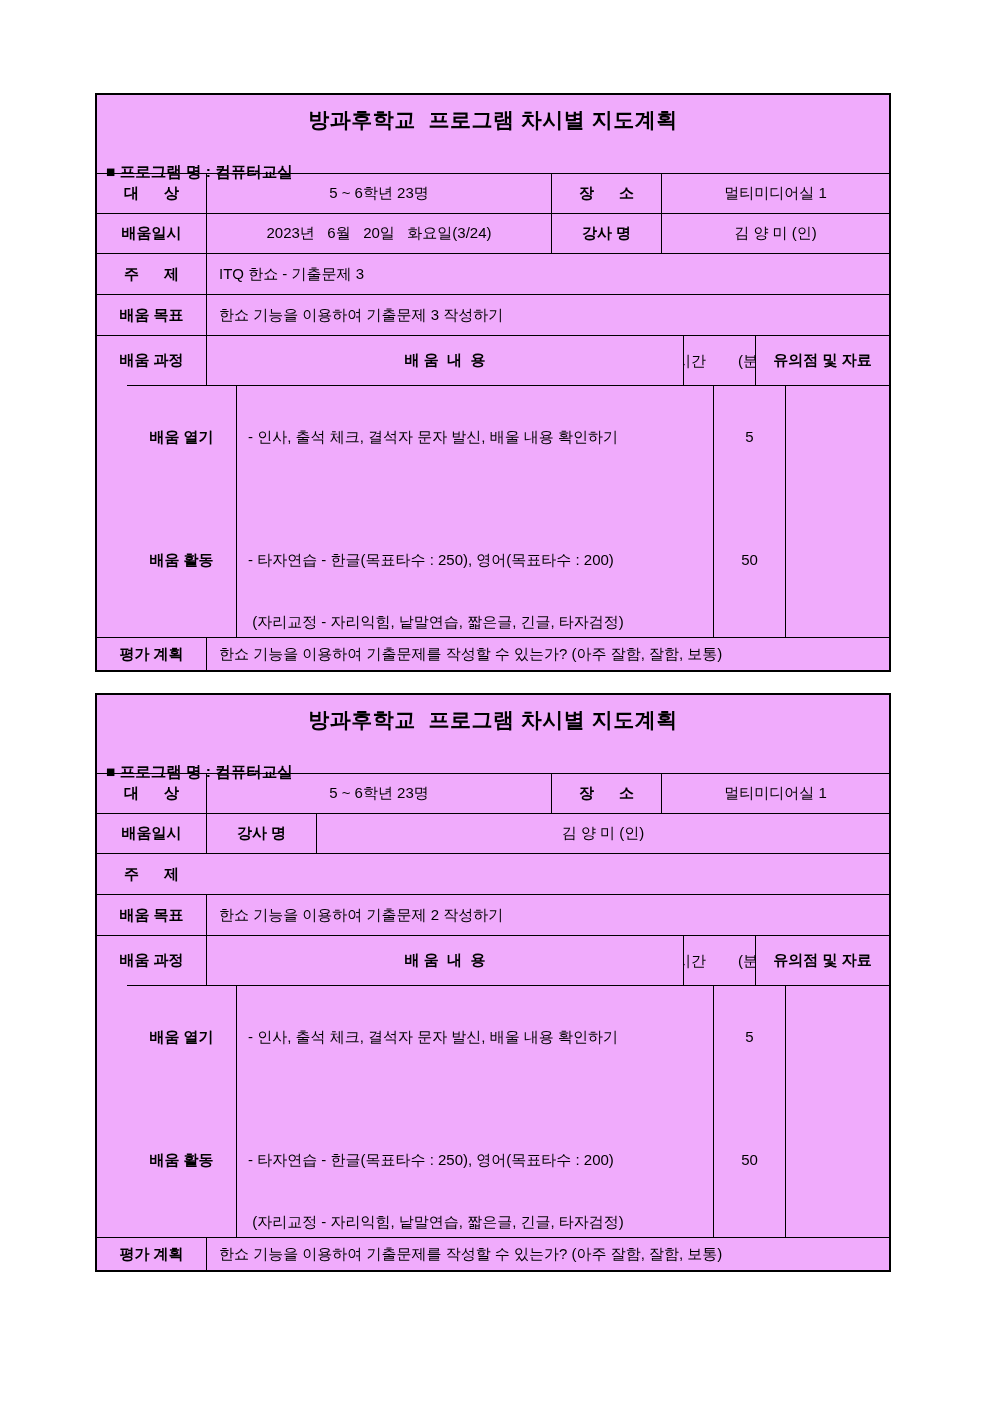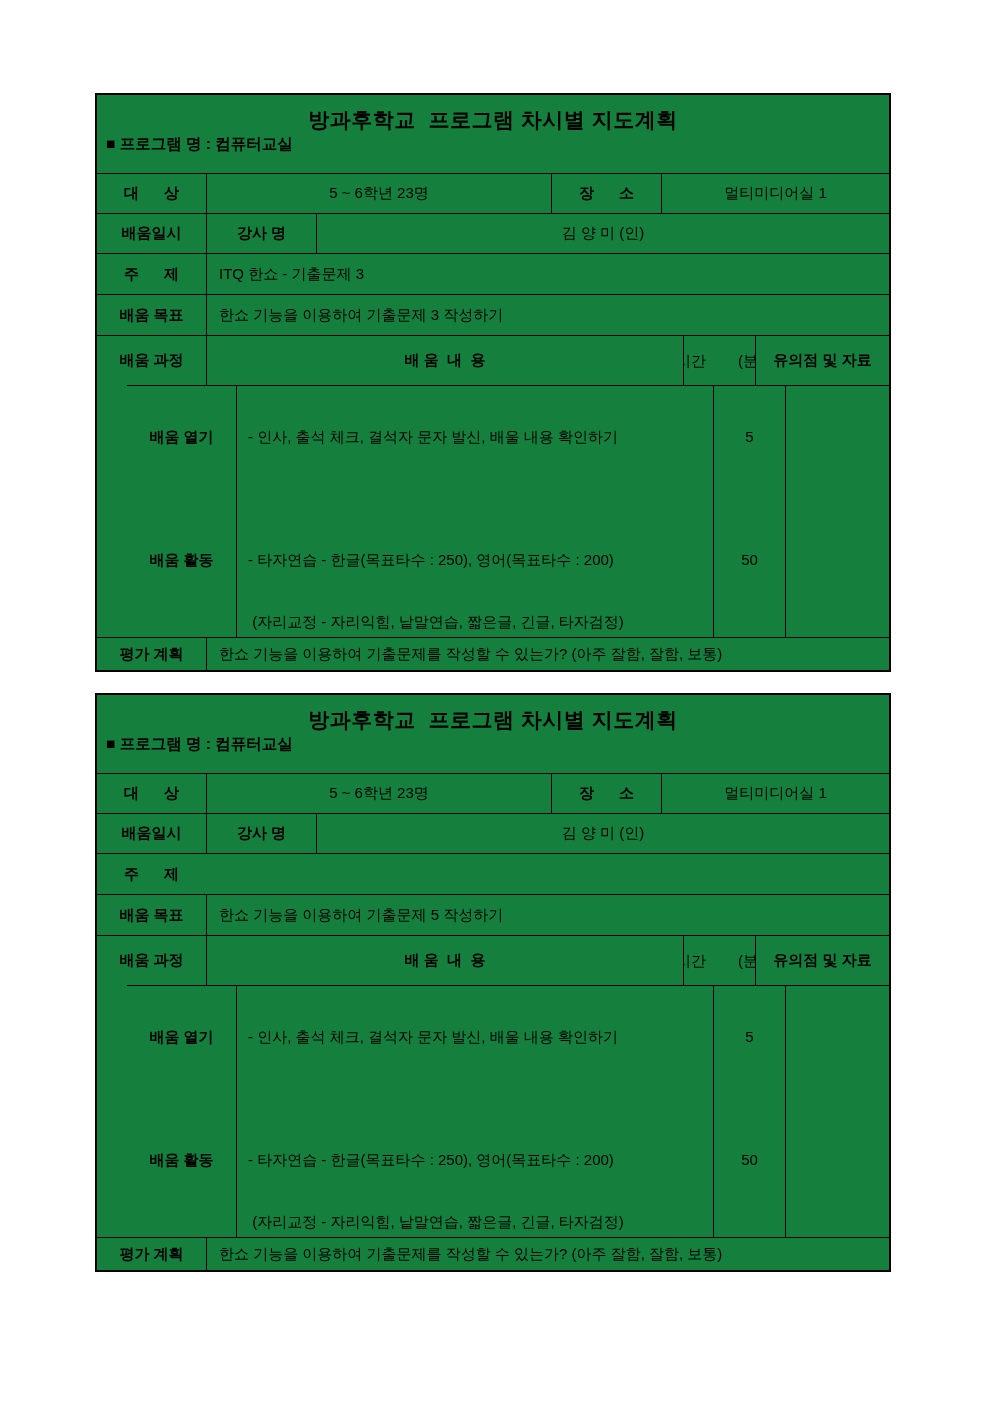--- a/index.html
+++ b/index.html
@@ -2,33 +2,33 @@
 <html><head>
 <meta charset="utf-8">
 <style>
   html, body { margin:0; padding:0; }
   body {
     width:992px; height:1403px; background:#ffffff; position:relative;
     font-family:"Liberation Sans", sans-serif; color:#000000;
   }
   .sheet {
     position:absolute; left:95px; width:796px;
-    border:2px solid #000; box-sizing:border-box; background:#15803d;
+    border:2px solid #000; box-sizing:border-box; background:#f0abfc;
   }
   #sheet1 { top:93px; }
   #sheet2 { top:693px; }
 
   .head { height:78px; position:relative; }
   .title {
     text-align:center; font-weight:bold; font-size:21px;
     padding-top:11px; white-space:pre; letter-spacing:0.5px;
   }
   .program {
     font-weight:bold; font-size:15.5px; padding-left:9px;
-    margin-top:0; white-space:pre;
+    margin-top:28px; white-space:pre;
   }
 
   .row { display:flex; border-top:1px solid #000; box-sizing:border-box; font-size:15px; }
   .cell { box-sizing:border-box; white-space:pre; overflow:hidden; }
   .cell + .cell { border-left:1px solid #000; }
 
   .label { font-weight:bold; display:flex; align-items:center; justify-content:center; text-align:center; }
   .vcenter { display:flex; align-items:center; justify-content:center; }
   .vleft { display:flex; align-items:center; padding-left:12px; }
 
@@ -62,20 +62,21 @@
 
   <div class="row r40">
     <div class="cell w1 label">대      상</div>
     <div class="cell w2 vcenter">5 ~ 6학년 23명</div>
     <div class="cell w3 label">장      소</div>
     <div class="cell w4 vcenter">멀티미디어실 1</div>
   </div>
 
   <div class="row r40">
     <div class="cell w1 label">배움일시</div>
+    <div class="cell w2 vcenter">2023년   6월   20일   화요일(3/24)</div>
     <div class="cell w3 label">강사 명</div>
     <div class="cell w4 vcenter">김 양 미 (인)</div>
   </div>
 
   <div class="row r41">
     <div class="cell w1 label">주      제</div>
     <div class="cell rest vleft">ITQ 한쇼 - 기출문제 3</div>
   </div>
 
   <div class="row r41">
@@ -154,21 +155,21 @@
     <div class="cell w3 label">강사 명</div>
     <div class="cell w4 vcenter">김 양 미 (인)</div>
   </div>
 
   <div class="row r41">
     <div class="cell w1 label">주      제</div>
   </div>
 
   <div class="row r41">
     <div class="cell w1 label">배움 목표</div>
-    <div class="cell rest vleft">한쇼 기능을 이용하여 기출문제 5 작성하기</div>
+    <div class="cell rest vleft">한쇼 기능을 이용하여 기출문제 2 작성하기</div>
   </div>
 
   <div class="row r50 proc-head">
     <div class="cell p1 label">배움 과정</div>
     <div class="cell p2 label">배 움  내  용</div>
     <div class="cell p3 time-head">
       <div>시간</div>
       <div>(분)</div>
     </div>
     <div class="cell p4 label">유의점 및 자료</div>

